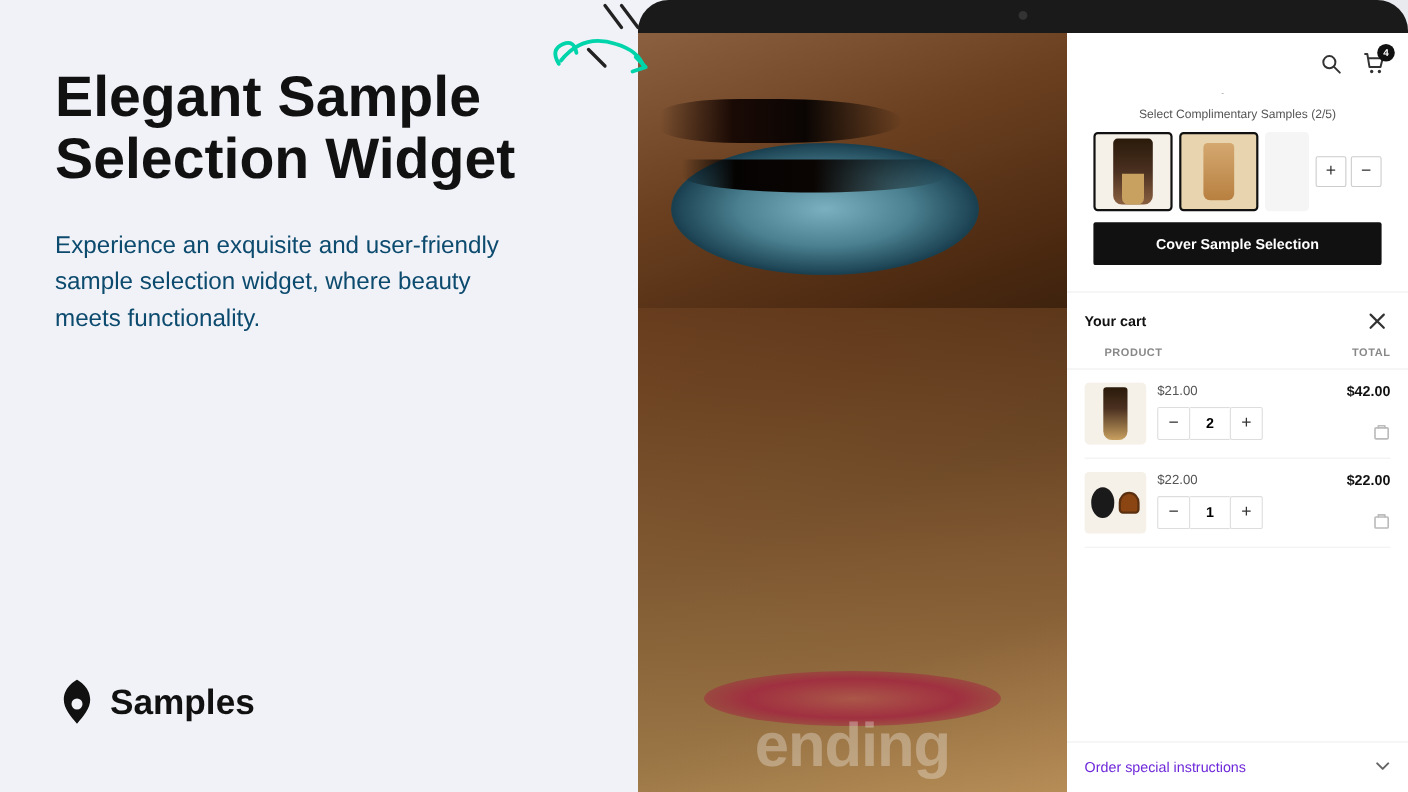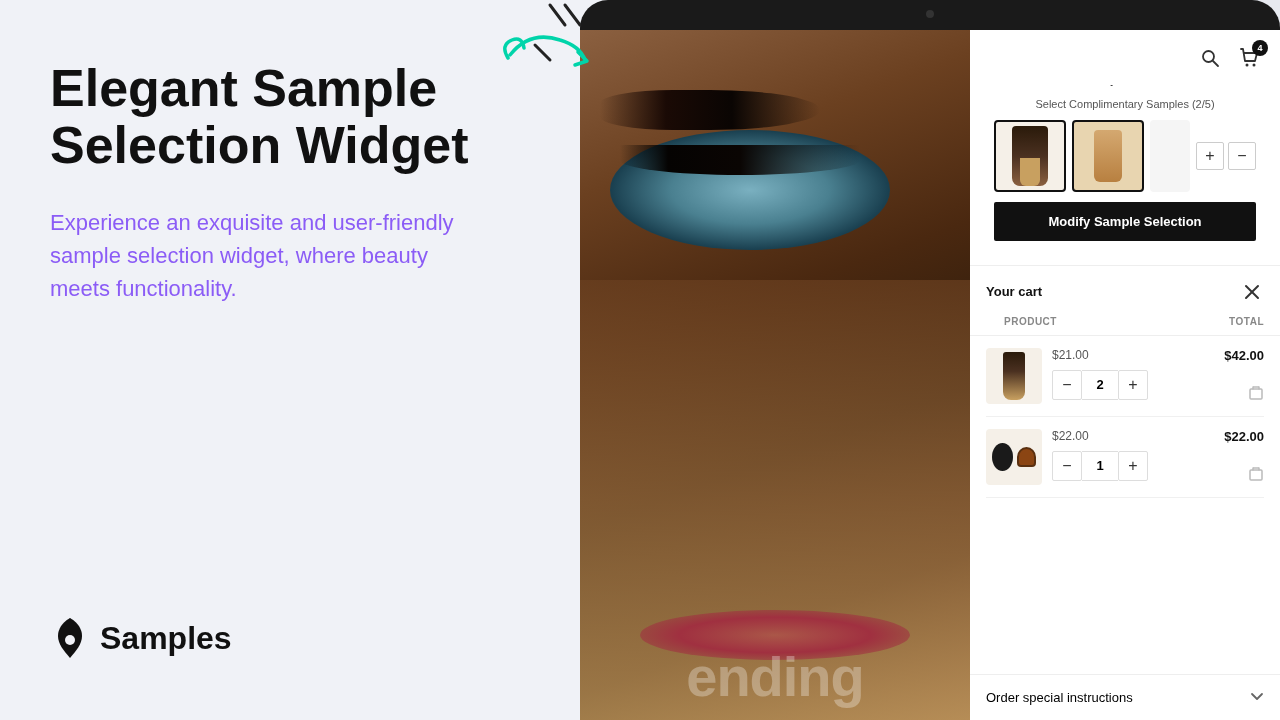--- a/index.html
+++ b/index.html
@@ -30,21 +30,21 @@
       font-size: 52px;
       font-weight: 800;
       line-height: 1.1;
       color: #111;
       margin-bottom: 32px;
     }
 
     .description {
       font-size: 22px;
       font-weight: 400;
-      color: #8b5cf6;
+      color: #0c4a6e;
       line-height: 1.5;
       max-width: 430px;
     }
 
     .logo-area {
       display: flex;
       align-items: center;
       gap: 10px;
     }
 
@@ -493,21 +493,21 @@
       padding: 14px 16px;
       border-top: 1px solid #eee;
       display: flex;
       align-items: center;
       justify-content: space-between;
       cursor: pointer;
     }
 
     .order-instructions-label {
       font-size: 13px;
-      color: #000000;
+      color: #6d28d9;
     }
 
     .chevron-icon {
       color: #666;
       font-size: 14px;
     }
 
     
     .cart-items::-webkit-scrollbar {
       width: 4px;
@@ -670,21 +670,21 @@
             <div class="sample-thumb sample-thumb-2">
               <div class="sample-product-2"></div>
             </div>
             <div style="flex:1; background:#f5f5f5; height:72px; border-radius:4px;"></div>
             <div class="samples-add-remove">
               <button class="add-remove-btn">+</button>
               <button class="add-remove-btn">−</button>
             </div>
           </div>
 
-          <button class="modify-btn">Modify Sample Selection</button>
+          <button class="modify-btn">Cover Sample Selection</button>
         </div>
 
         <div class="cart-header">
           <span class="cart-title">Your cart</span>
           <div class="close-btn">
             <svg width="20" height="20" viewBox="0 0 20 20" fill="none">
               <line x1="4" y1="4" x2="16" y2="16" stroke="#333" stroke-width="2" stroke-linecap="round"></line>
               <line x1="16" y1="4" x2="4" y2="16" stroke="#333" stroke-width="2" stroke-linecap="round"></line>
             </svg>
           </div>

